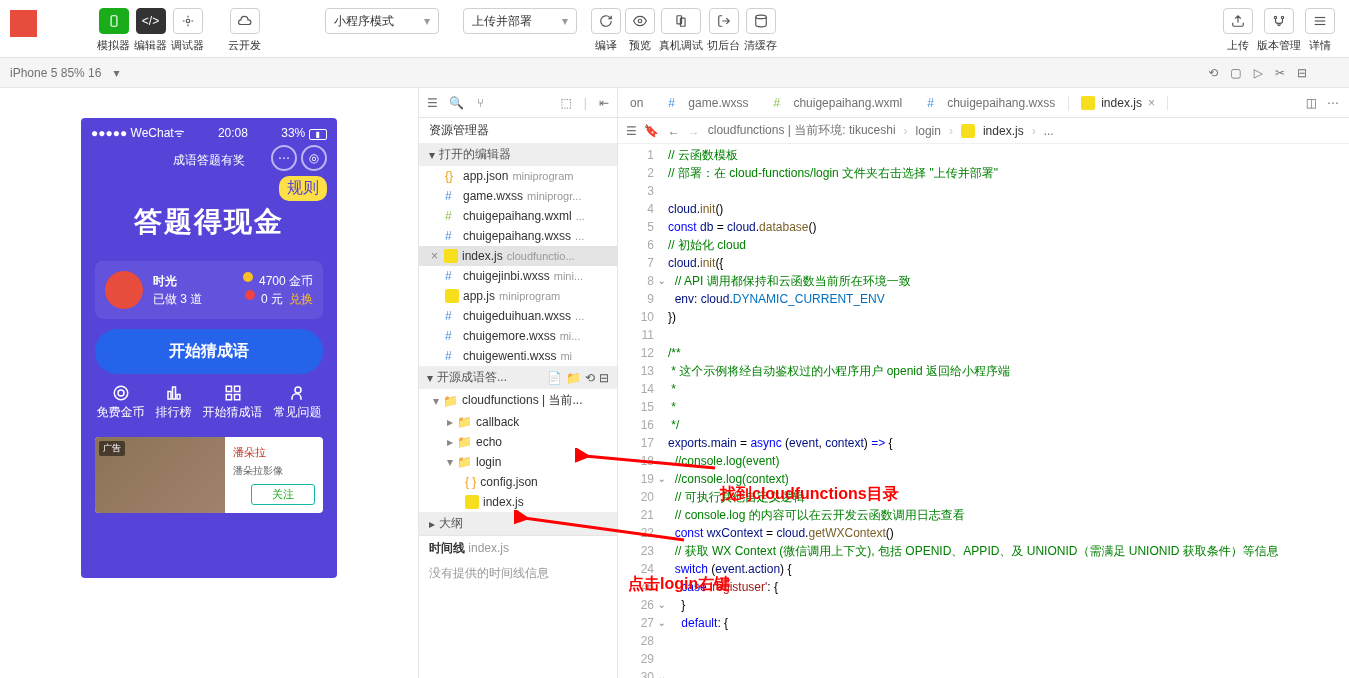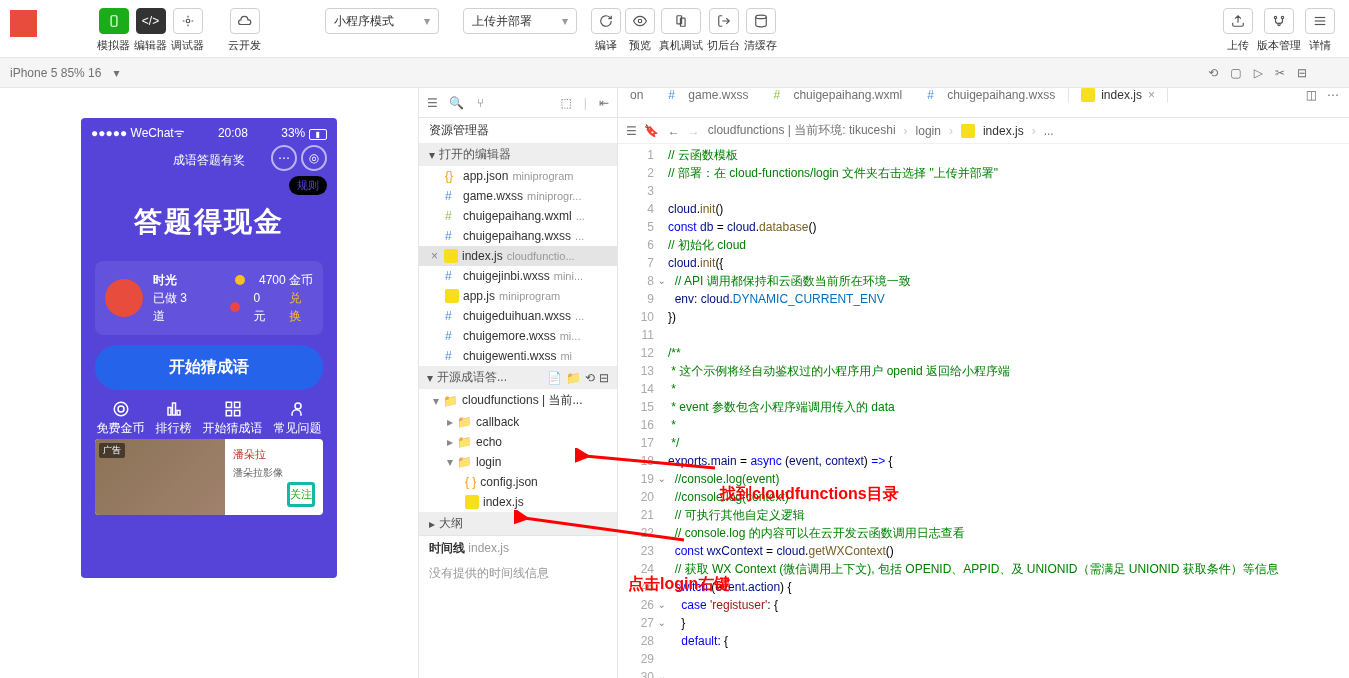--- a/index.html
+++ b/index.html
@@ -16,39 +16,39 @@
 .dropdown .arrow{color:#999}
 .devicebar{height:30px;background:#f5f5f5;border-bottom:1px solid #e5e5e5;display:flex;align-items:center;padding:0 10px;gap:12px;color:#717171;font-size:12px}
 .devicebar .sp{flex:1}
 .main{display:flex;height:590px}
 .sim-col{width:418px;background:#fff;display:flex;justify-content:center;padding-top:30px}
 .phone{width:256px;height:460px;background:#5644d8;border-radius:4px;overflow:hidden;position:relative;color:#fff}
 .ph-status{display:flex;justify-content:space-between;padding:6px 10px;font-size:11px;align-items:center}
 .ph-title{text-align:center;font-size:14px;padding:4px 0;position:relative}
 .ph-menu{position:absolute;right:10px;top:-2px;display:flex;gap:4px}
 .ph-menu span{width:26px;height:26px;border:2px solid rgba(255,255,255,.6);border-radius:13px;display:flex;align-items:center;justify-content:center}
-.ph-rule{position:absolute;right:10px;top:58px;background:#000000;color:#5644d8;padding:2px 8px;border-radius:10px;font-size:11px}
+.ph-rule{position:absolute;right:10px;top:58px;background:#fde047;color:#5644d8;padding:2px 8px;border-radius:10px;font-size:16px}
 .ph-big{font-size:28px;font-weight:bold;text-align:center;margin-top:30px;letter-spacing:2px}
 .ph-card{margin:20px 14px 10px;background:rgba(255,255,255,.08);border-radius:8px;padding:10px;display:flex;align-items:center;gap:10px}
 .ph-av{width:38px;height:38px;border-radius:19px;background:#e74c3c}
 .ph-info{flex:1;font-size:11px;line-height:18px}
-.ph-info .r{display:flex;gap:14px;align-items:center}
+.ph-info .r{display:flex;gap:6px;}
 .coin{width:10px;height:10px;border-radius:5px;background:#fbbf24}
 .rmb{width:10px;height:10px;border-radius:5px;background:#ef4444}
 .exchange{color:#fbbf24}
 .ph-start{margin:10px 14px;background:#2563eb;text-align:center;padding:12px;border-radius:22px;font-size:16px;font-weight:bold}
 .ph-nav{display:flex;justify-content:space-around;margin-top:8px;padding:0 10px}
 .ph-nav div{text-align:center;font-size:10px}
 .ph-nav svg{width:18px;height:18px;display:block;margin:0 auto 2px}
-.ph-ad{margin:2px 14px;background:#fff;border-radius:4px;height:76px;display:flex;overflow:hidden;position:relative}
+.ph-ad{margin:16px 14px;background:#fff;border-radius:4px;height:76px;display:flex;overflow:hidden;position:relative}
 .ph-ad-img{width:130px;background:linear-gradient(135deg,#8b7355,#a0826d)}
 .ph-ad-r{flex:1;padding:8px;color:#333;position:relative}
 .ph-ad-logo{color:#c0392b;font-size:11px}
 .ph-ad-txt{font-size:10px;color:#666;margin-top:4px}
-.ph-ad-btn{border:3px solid #14b8a6;color:#1aad19;padding:2px 0;border-radius:3px;font-size:11px;position:absolute;right:8px;bottom:8px}
+.ph-ad-btn{border:1px solid #14b8a6;color:#1aad19;padding:2px 20px;border-radius:3px;font-size:11px;position:absolute;right:8px;bottom:8px}
 .ad-tag{position:absolute;left:4px;top:4px;background:rgba(0,0,0,.5);color:#fff;font-size:9px;padding:1px 4px;border-radius:2px}
 .explorer{width:200px;border-left:1px solid #e5e5e5;border-right:1px solid #e5e5e5;background:#fff;display:flex;flex-direction:column}
 .exp-top{height:30px;display:flex;align-items:center;padding:0 8px;gap:12px;color:#717171;border-bottom:1px solid #e5e5e5}
 .exp-title{padding:4px 10px;font-size:12px;color:#333}
 .exp-section{background:#eee;padding:3px 10px;font-size:11px;color:#555;display:flex;align-items:center;gap:4px}
 .exp-file{padding:3px 10px 3px 26px;font-size:12px;color:#333;display:flex;align-items:center;gap:4px;white-space:nowrap;overflow:hidden}
 .exp-file.active{background:#e4e4e4}
 .exp-file .dim{color:#999;font-size:11px}
 .exp-file.l2{padding-left:40px}
 .exp-file.l3{padding-left:54px}
@@ -56,21 +56,21 @@
 .ico-js{background:#f7df1e;border-radius:2px}
 .ico-wxss{color:#4a90e2}
 .ico-wxml{color:#8bc34a}
 .ico-fold-c{color:#4caf50}
 .ico-json{color:#f39c12}
 .tree-hdr{background:#eee;padding:3px 8px;display:flex;align-items:center;gap:4px;font-size:11px;color:#555}
 .tree-hdr .sp{flex:1}
 .timeline{border-top:1px solid #e5e5e5;padding:4px 10px;font-size:12px;color:#333}
 .timeline .empty{color:#999;padding:8px 0}
 .editor{flex:1;display:flex;flex-direction:column;position:relative}
-.tabs{height:30px;display:flex;border-bottom:1px solid #e5e5e5;align-items:flex-start}
+.tabs{height:30px;display:flex;border-bottom:1px solid #e5e5e5;align-items:center}
 .tab{padding:0 12px;display:flex;align-items:center;gap:6px;font-size:12px;color:#717171;border-right:1px solid transparent;cursor:pointer}
 .tab.active{color:#333;border-bottom:1px solid #fff;margin-bottom:-1px;border-right:1px solid #e5e5e5;border-left:1px solid #e5e5e5}
 .tab .close{color:#999}
 .tab-extra{margin-left:auto;display:flex;align-items:center;gap:10px;padding:0 10px;color:#717171}
 .crumb{height:26px;display:flex;align-items:center;gap:8px;padding:0 8px;font-size:12px;color:#717171;border-bottom:1px solid #f0f0f0}
 .crumb .sep{color:#ccc}
 .crumb .js{color:#333}
 .code{flex:1;display:flex;font-family:Consolas,monospace;font-size:13px;overflow:hidden}
 .gutter{width:50px;text-align:right;padding:2px 14px 2px 0;color:#aaa;line-height:18px;position:relative}
 .gutter .fold{position:absolute;right:2px;color:#888;font-size:10px}
@@ -417,21 +417,20 @@
           <div class="ln"><span class="c-kw">const</span> <span class="c-var">db</span> = <span class="c-var">cloud</span>.<span class="c-fn">database</span>()</div>
           <div class="ln"><span class="c-comment">// 初始化 cloud</span></div>
           <div class="ln"><span class="c-var">cloud</span>.<span class="c-fn">init</span>({</div>
           <div class="ln">  <span class="c-comment">// API 调用都保持和云函数当前所在环境一致</span></div>
           <div class="ln">  <span class="c-prop">env</span>: <span class="c-var">cloud</span>.<span class="c-const">DYNAMIC_CURRENT_ENV</span></div>
           <div class="ln">})</div>
           <div class="ln">&nbsp;</div>
           <div class="ln"><span class="c-comment">/**</span></div>
           <div class="ln"><span class="c-comment"> * 这个示例将经自动鉴权过的小程序用户 openid 返回给小程序端</span></div>
           <div class="ln"><span class="c-comment"> *</span></div>
-          <div class="ln"><span class="c-comment"> * event 参数包含小程序端调用传入的 data</span></div>
           <div class="ln"><span class="c-comment"> *</span></div>
           <div class="ln"><span class="c-comment"> */</span></div>
           <div class="ln"><span class="c-prop">exports</span>.<span class="c-prop">main</span> = <span class="c-kw">async</span> (<span class="c-var">event</span>, <span class="c-var">context</span>) <span class="c-kw">=&gt;</span> {</div>
           <div class="ln">  <span class="c-comment">//console.log(event)</span></div>
           <div class="ln">  <span class="c-comment">//console.log(context)</span></div>
           <div class="ln">  <span class="c-comment">// 可执行其他自定义逻辑</span></div>
           <div class="ln">  <span class="c-comment">// console.log 的内容可以在云开发云函数调用日志查看</span></div>
           <div class="ln">  <span class="c-kw">const</span> <span class="c-var">wxContext</span> = <span class="c-var">cloud</span>.<span class="c-fn">getWXContext</span>()</div>
           <div class="ln">  <span class="c-comment">// 获取 WX Context (微信调用上下文), 包括 OPENID、APPID、及 UNIONID（需满足 UNIONID 获取条件）等信息</span></div>
           <div class="ln">  <span class="c-kw">switch</span> (<span class="c-var">event</span>.<span class="c-prop">action</span>) {</div>

